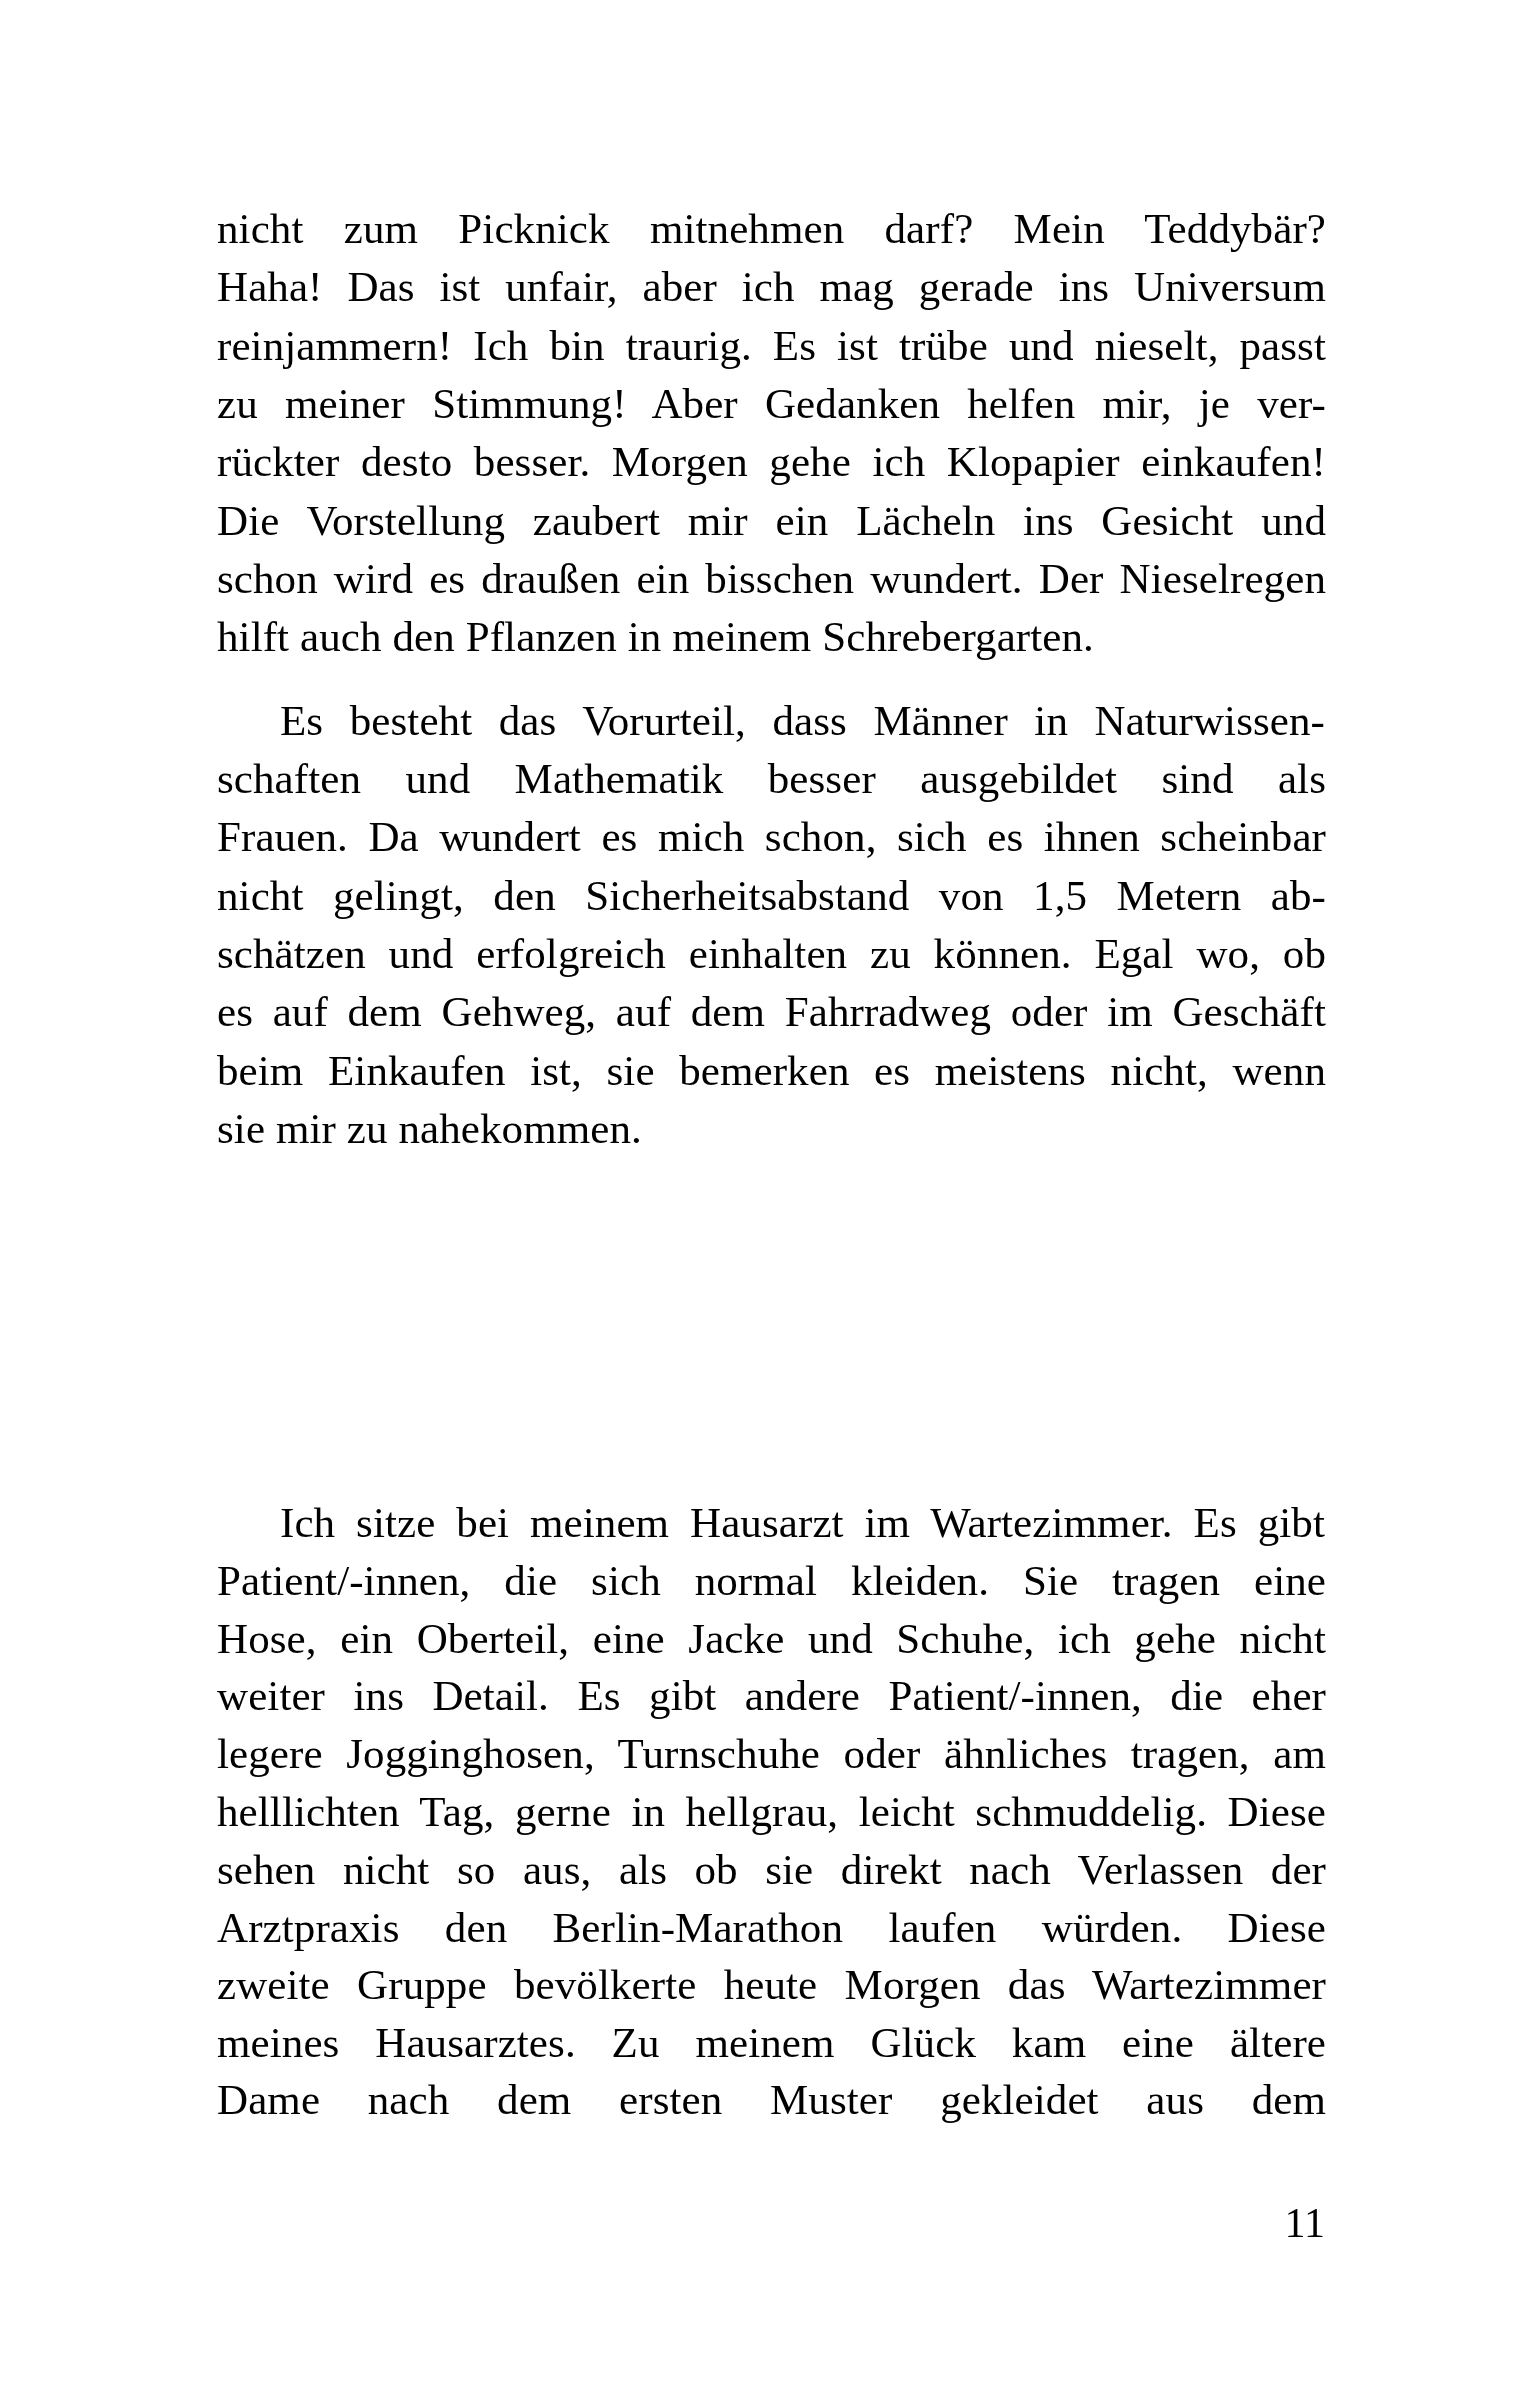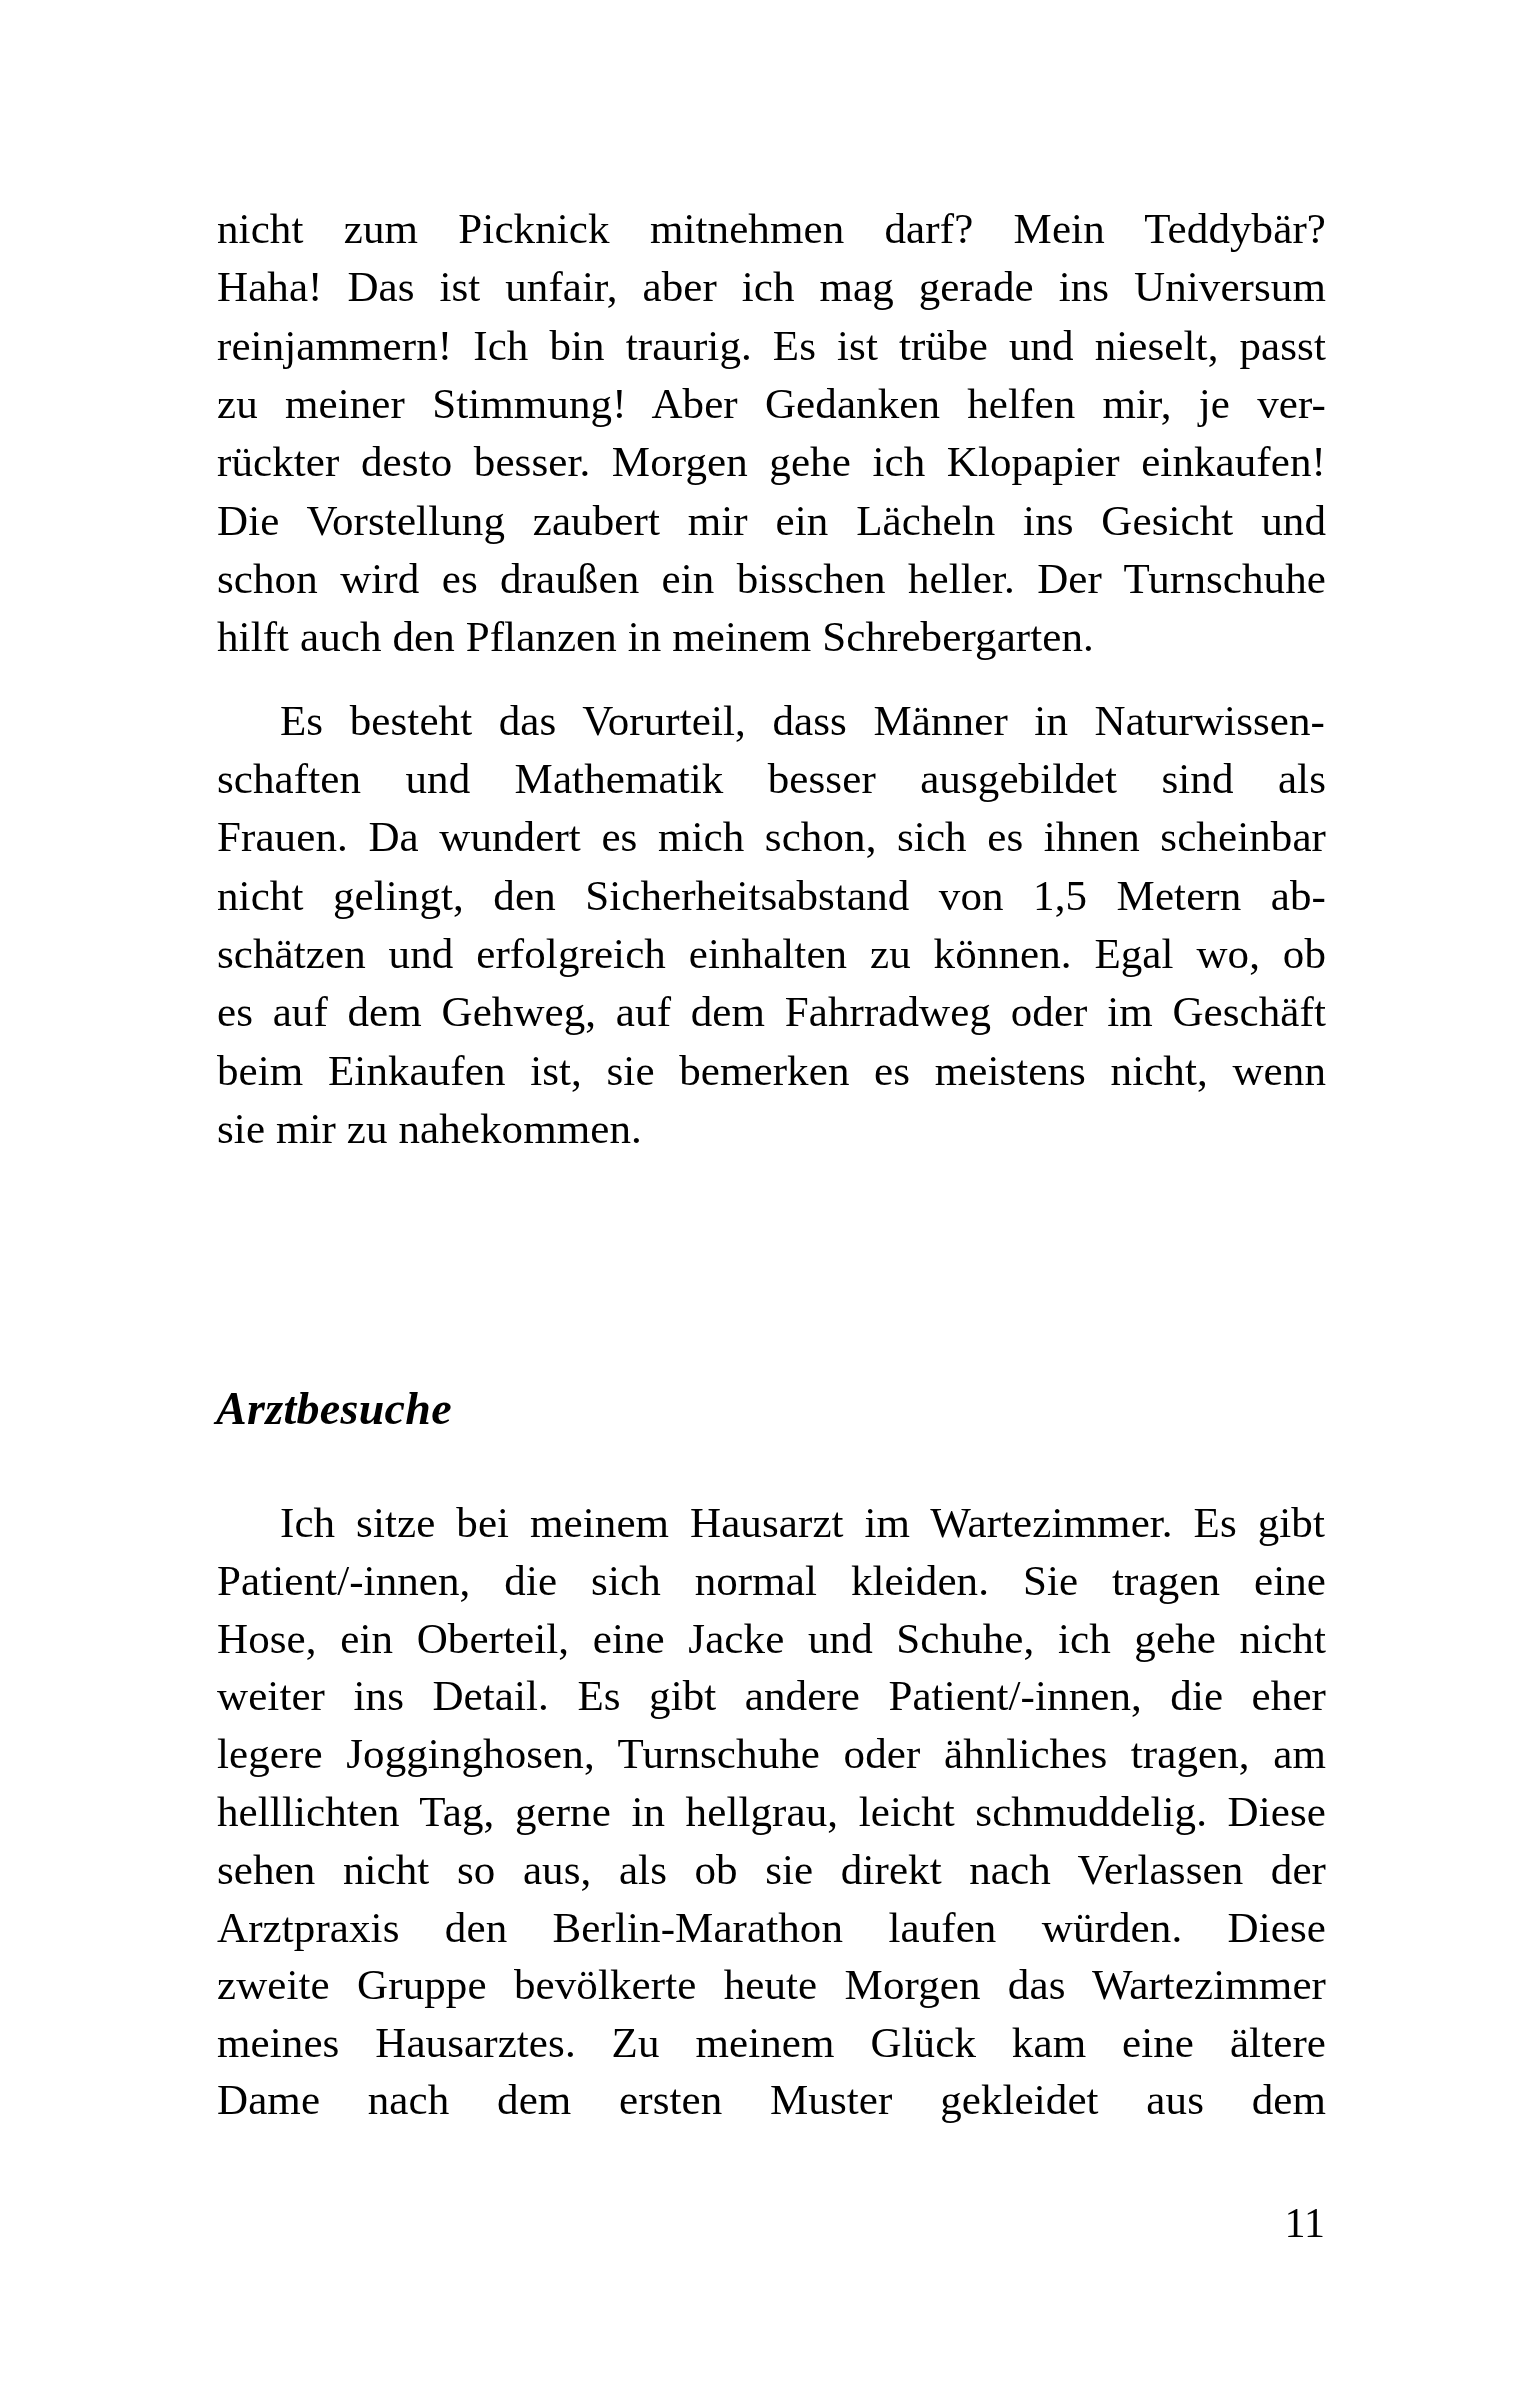--- a/index.html
+++ b/index.html
@@ -68,36 +68,35 @@
 
 <div class="page">
 
   <div>
     <div class="line" style="top:200px">nicht zum Picknick mitnehmen darf? Mein Teddybär?</div>
     <div class="line" style="top:258px">Haha! Das ist unfair, aber ich mag gerade ins Universum</div>
     <div class="line" style="top:317px">reinjammern! Ich bin traurig. Es ist trübe und nieselt, passt</div>
     <div class="line" style="top:375px">zu meiner Stimmung! Aber Gedanken helfen mir, je ver-</div>
     <div class="line" style="top:433px">rückter desto besser. Morgen gehe ich Klopapier einkaufen!</div>
     <div class="line" style="top:492px">Die Vorstellung zaubert mir ein Lächeln ins Gesicht und</div>
-    <div class="line" style="top:550px">schon wird es draußen ein bisschen heller. Der Turnschuhe</div>
+    <div class="line" style="top:550px">schon wird es draußen ein bisschen wundert. Der Nieselregen</div>
     <div class="line last" style="top:608px">hilft auch den Pflanzen in meinem Schrebergarten.</div>
   </div>
 
   <div>
     <div class="line indent" style="top:692px">Es besteht das Vorurteil, dass Männer in Naturwissen-</div>
     <div class="line" style="top:750px">schaften und Mathematik besser ausgebildet sind als</div>
     <div class="line" style="top:808px">Frauen. Da wundert es mich schon, sich es ihnen scheinbar</div>
     <div class="line" style="top:867px">nicht gelingt, den Sicherheitsabstand von 1,5 Metern ab-</div>
     <div class="line" style="top:925px">schätzen und erfolgreich einhalten zu können. Egal wo, ob</div>
     <div class="line" style="top:983px">es auf dem Gehweg, auf dem Fahrradweg oder im Geschäft</div>
     <div class="line" style="top:1042px">beim Einkaufen ist, sie bemerken es meistens nicht, wenn</div>
     <div class="line last" style="top:1100px">sie mir zu nahekommen.</div>
   </div>
 
-  <div class="heading" style="top:1377px">Arztbesuche</div>
 
   <div>
     <div class="line indent" style="top:1494px">Ich sitze bei meinem Hausarzt im Wartezimmer. Es gibt</div>
     <div class="line" style="top:1552px">Patient/-innen, die sich normal kleiden. Sie tragen eine</div>
     <div class="line" style="top:1610px">Hose, ein Oberteil, eine Jacke und Schuhe, ich gehe nicht</div>
     <div class="line" style="top:1667px">weiter ins Detail. Es gibt andere Patient/-innen, die eher</div>
     <div class="line" style="top:1725px">legere Jogginghosen, Turnschuhe oder ähnliches tragen, am</div>
     <div class="line" style="top:1783px">helllichten Tag, gerne in hellgrau, leicht schmuddelig. Diese</div>
     <div class="line" style="top:1841px">sehen nicht so aus, als ob sie direkt nach Verlassen der</div>
     <div class="line" style="top:1899px">Arztpraxis den Berlin-Marathon laufen würden. Diese</div>

